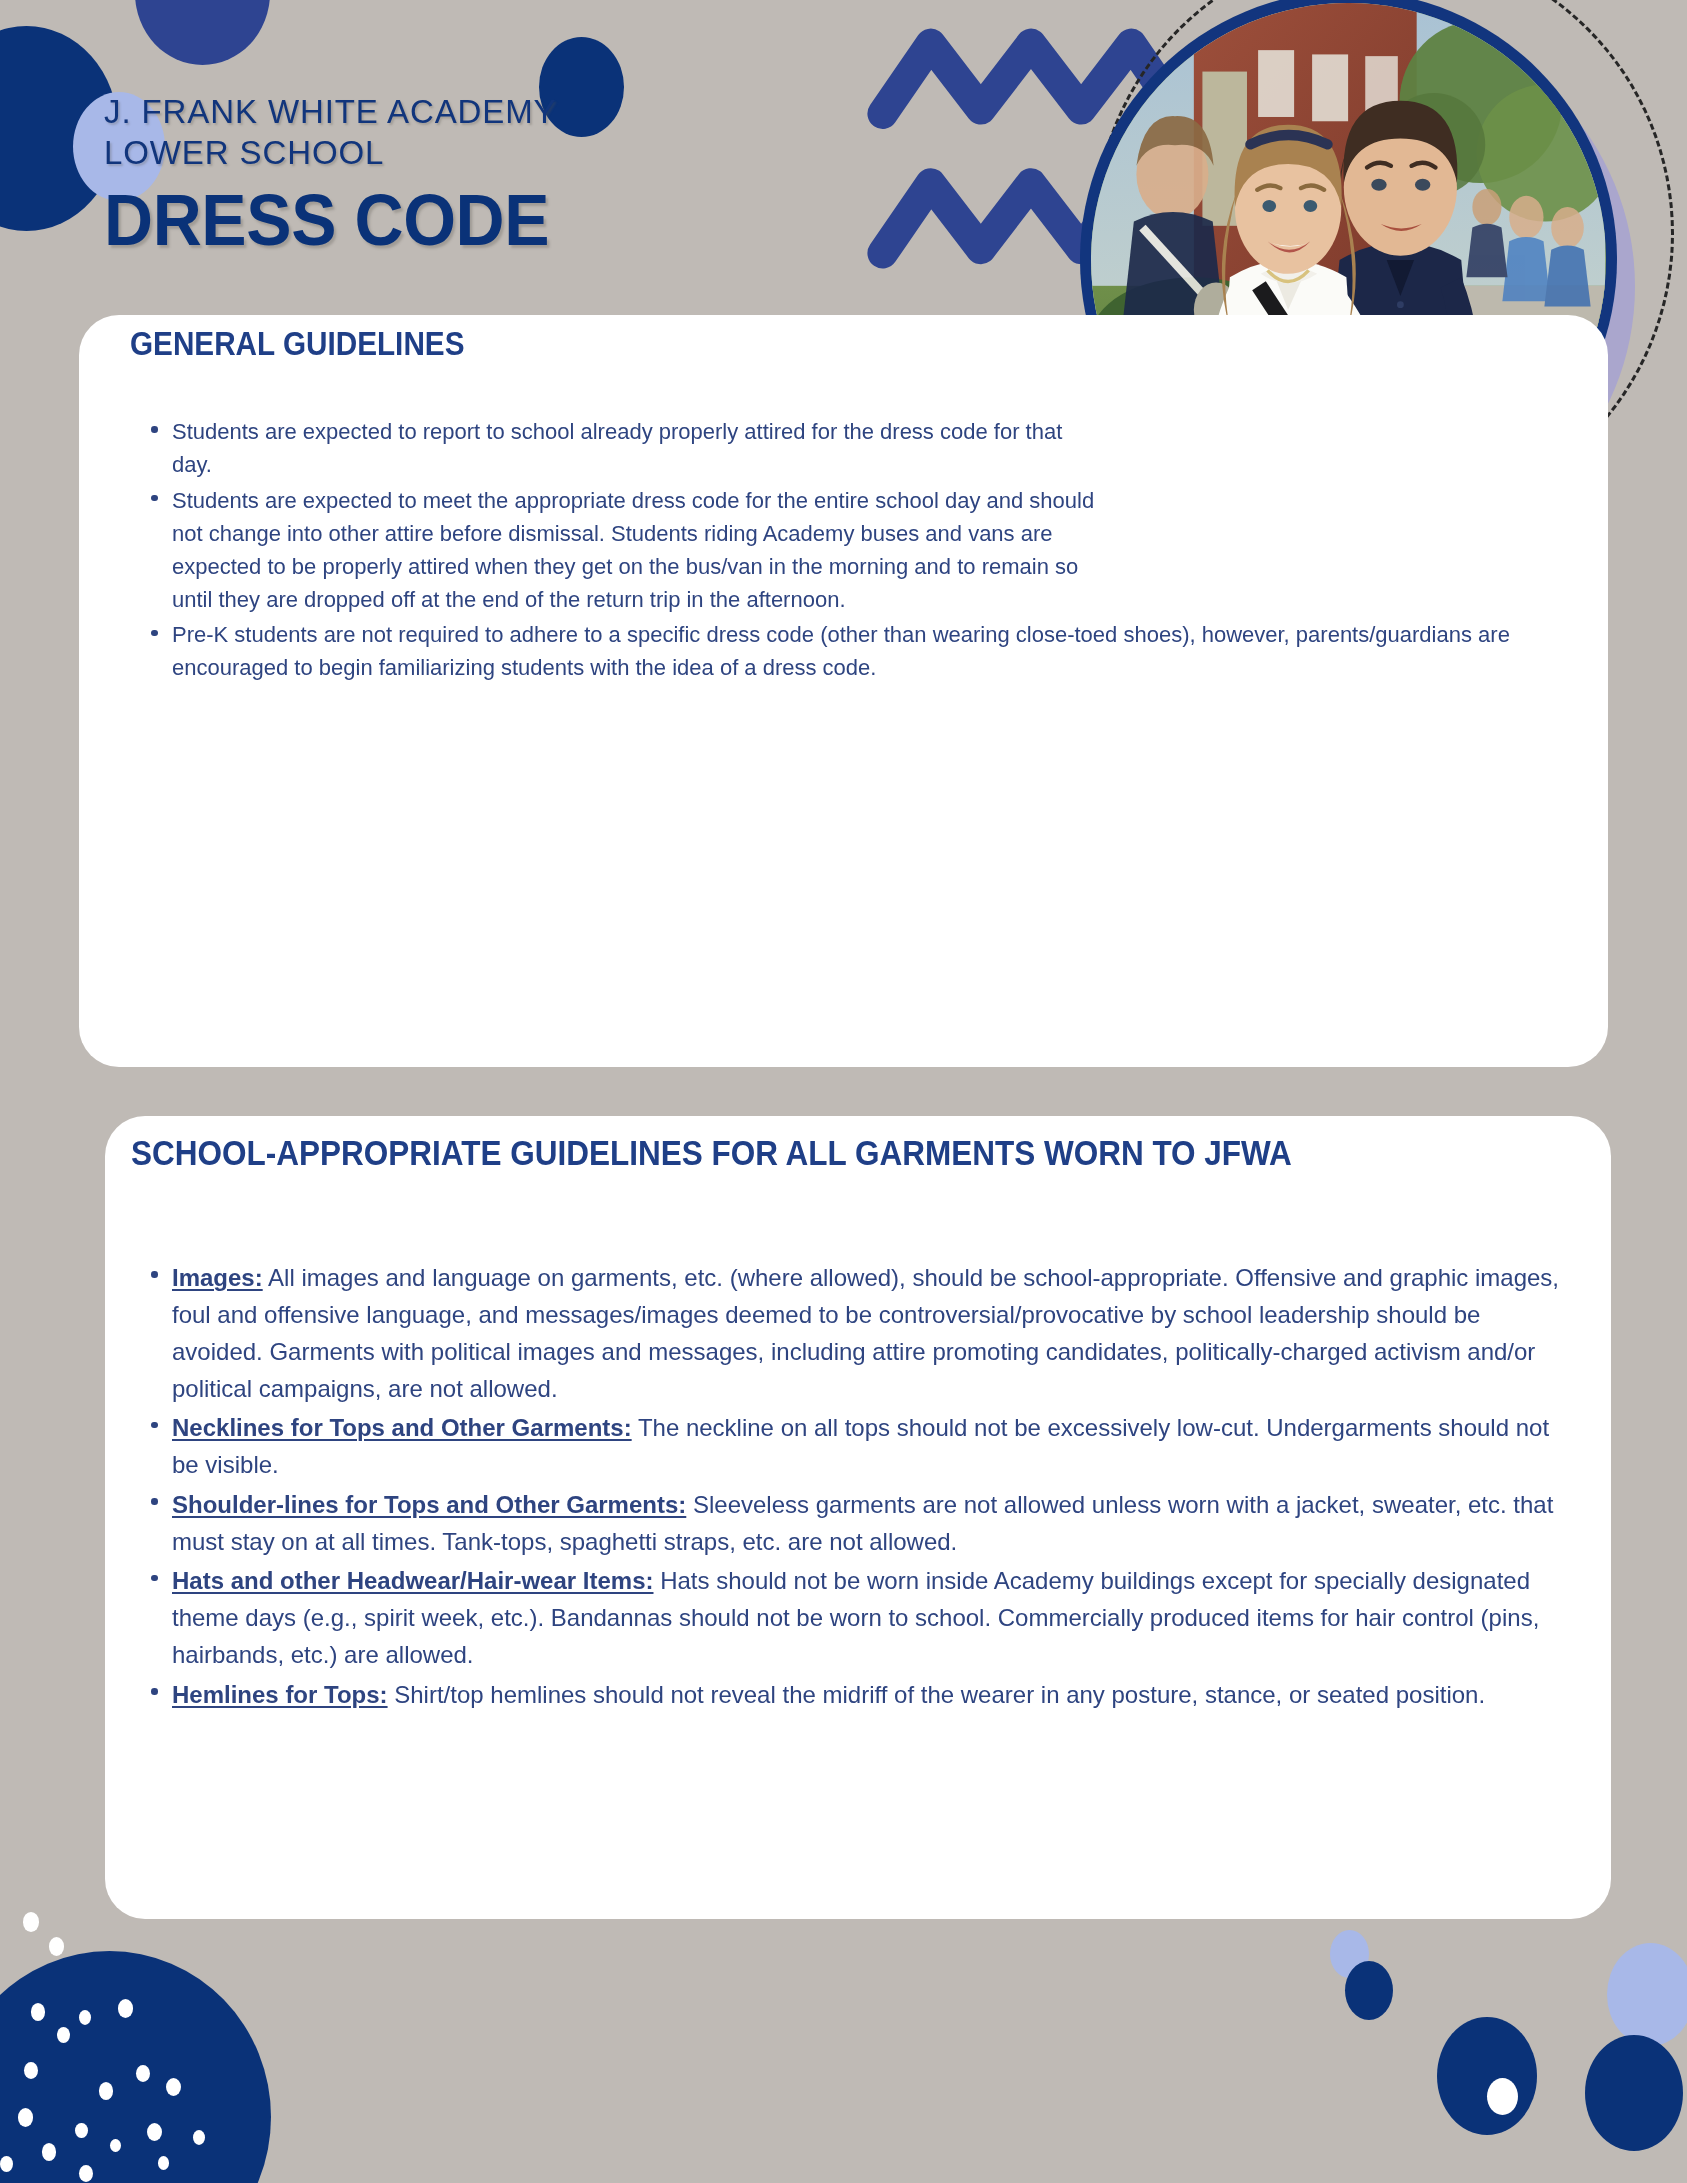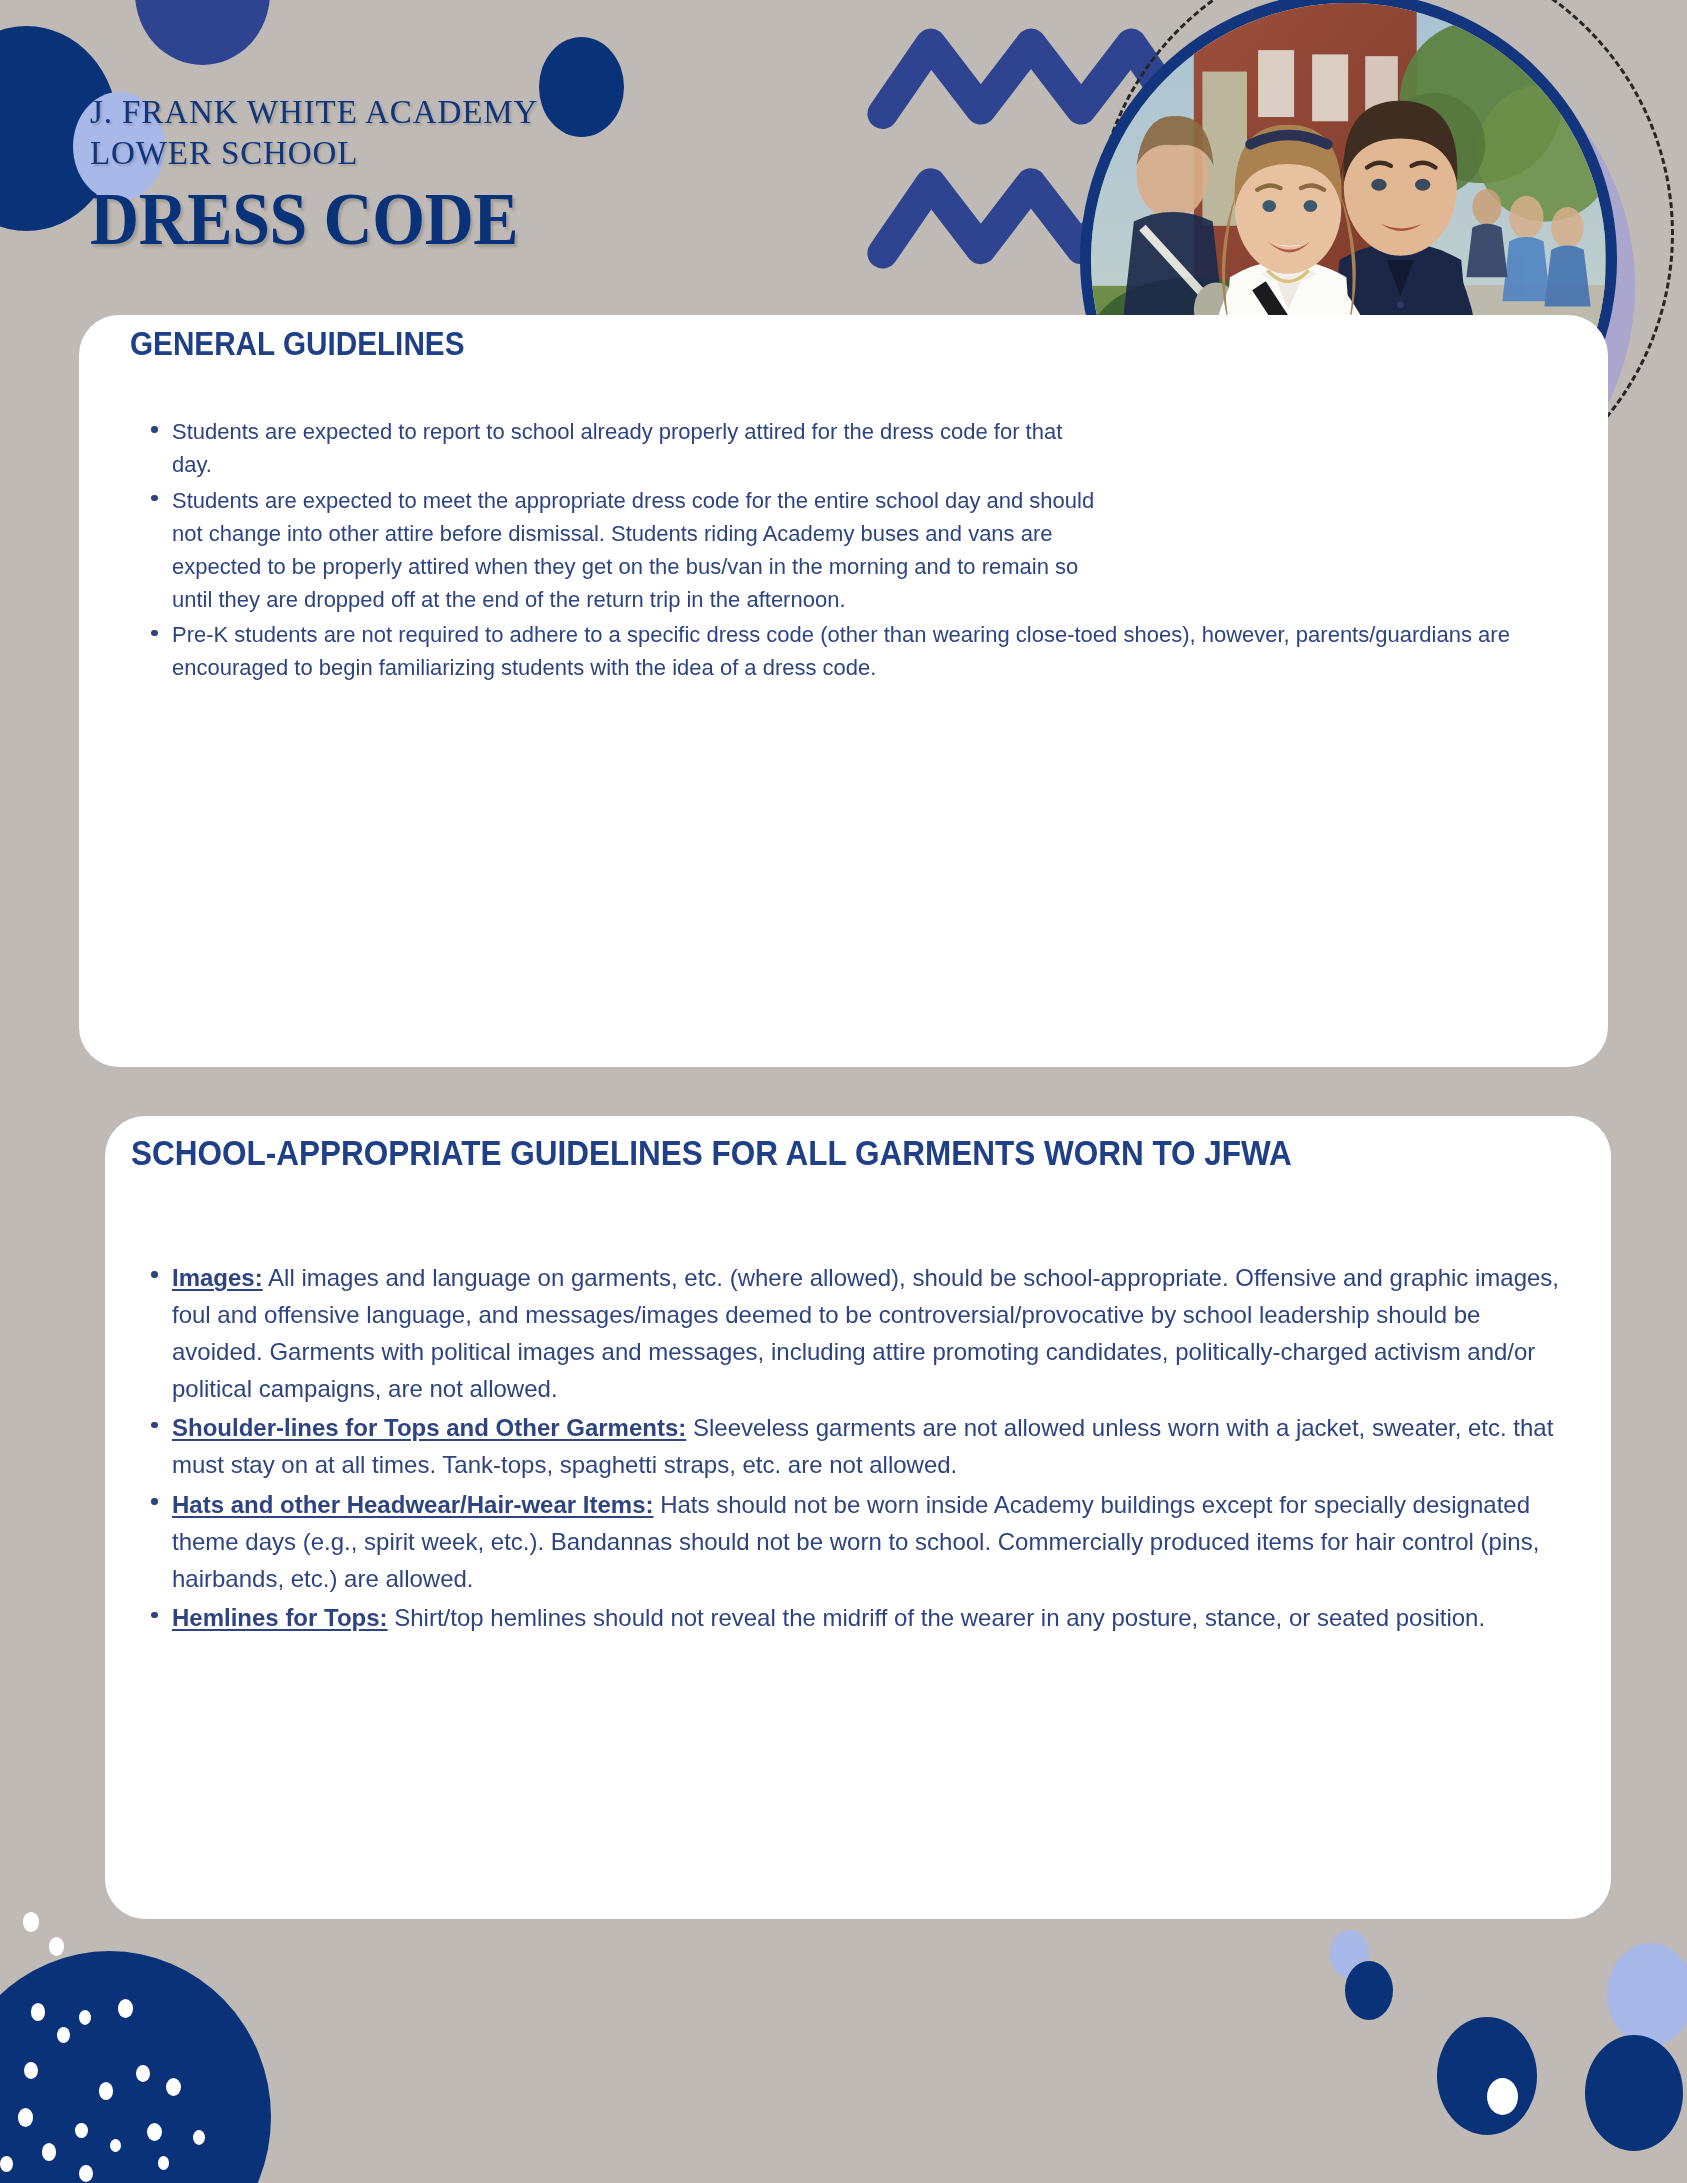--- a/index.html
+++ b/index.html
@@ -99,23 +99,22 @@
   .circ-br-1 { left: 1345px; top: 1961px; width: 48px; height: 59px; background: #0a3278; border-radius: 50%; }
   .circ-br-2 { left: 1437px; top: 2017px; width: 100px; height: 118px; background: #0a3278; border-radius: 50%; }
   .circ-br-3 { left: 1585px; top: 2035px; width: 98px; height: 116px; background: #0a3278; border-radius: 50%; }
   .circ-br-4 { left: 1607px; top: 1943px; width: 87px; height: 103px; background: #a8b8e8; border-radius: 50%; }
   .circ-br-5 { left: 1330px; top: 1930px; width: 39px; height: 48px; background: #a8b8e8; border-radius: 50%; }
   .circ-br-6 { left: 1487px; top: 2078px; width: 31px; height: 37px; background: #ffffff; border-radius: 50%; }
 
   
   .header {
     position: absolute;
-    left: 90px; top: 92px;
+    left: 104px; top: 92px;
     z-index: 10;
-    font-family: Liberation Serif, serif;
   }
   .school-name {
     font-size: 33px;
     font-weight: 400;
     letter-spacing: 0.9px;
     color: #11357c;
     line-height: 1.24;
     white-space: pre-line;
     text-shadow: 1.7px 2.2px 2.2px rgba(90,85,80,0.30);
   }
@@ -356,20 +355,23 @@
         <span class="narrow-2" style="display:block">Students are expected to meet the appropriate dress code for the entire school day and should not change into other attire before dismissal. Students riding Academy buses and vans are expected to be properly attired when they get on the bus/van in the morning and to remain so until they are dropped off at the end of the return trip in the afternoon.</span>
       </li>
     <li><span>Pre-K students are not required to adhere to a specific dress code (other than wearing close-toed shoes), however, parents/guardians are encouraged to begin familiarizing students with the idea of a dress code.</span></li>
   </ul>
 
   <div class="card card-two"></div>
   <div class="card-title title-two">SCHOOL-APPROPRIATE GUIDELINES FOR ALL GARMENTS WORN TO JFWA</div>
   <ul class="blist list-two">
     <li>
       <span class="lead">Images:</span><span> All images and language on garments, etc. (where allowed), should be school-appropriate. Offensive and graphic images, foul and offensive language, and messages/images deemed to be controversial/provocative by school leadership should be avoided. Garments with political images and messages, including attire promoting candidates, politically-charged activism and/or political campaigns, are not allowed.</span>
+    </li>
+    <li>
+      <span class="lead">Necklines for Tops and Other Garments:</span><span> The neckline on all tops should not be excessively low-cut. Undergarments should not be visible.</span>
     </li>
     <li>
       <span class="lead">Shoulder-lines for Tops and Other Garments:</span><span> Sleeveless garments are not allowed unless worn with a jacket, sweater, etc. that must stay on at all times. Tank-tops, spaghetti straps, etc. are not allowed.</span>
     </li>
     <li>
       <span class="lead">Hats and other Headwear/Hair-wear Items:</span><span> Hats should not be worn inside Academy buildings except for specially designated theme days (e.g., spirit week, etc.). Bandannas should not be worn to school. Commercially produced items for hair control (pins, hairbands, etc.) are allowed.</span>
     </li>
     <li>
       <span class="lead">Hemlines for Tops:</span><span> Shirt/top hemlines should not reveal the midriff of the wearer in any posture, stance, or seated position.</span>
     </li>

